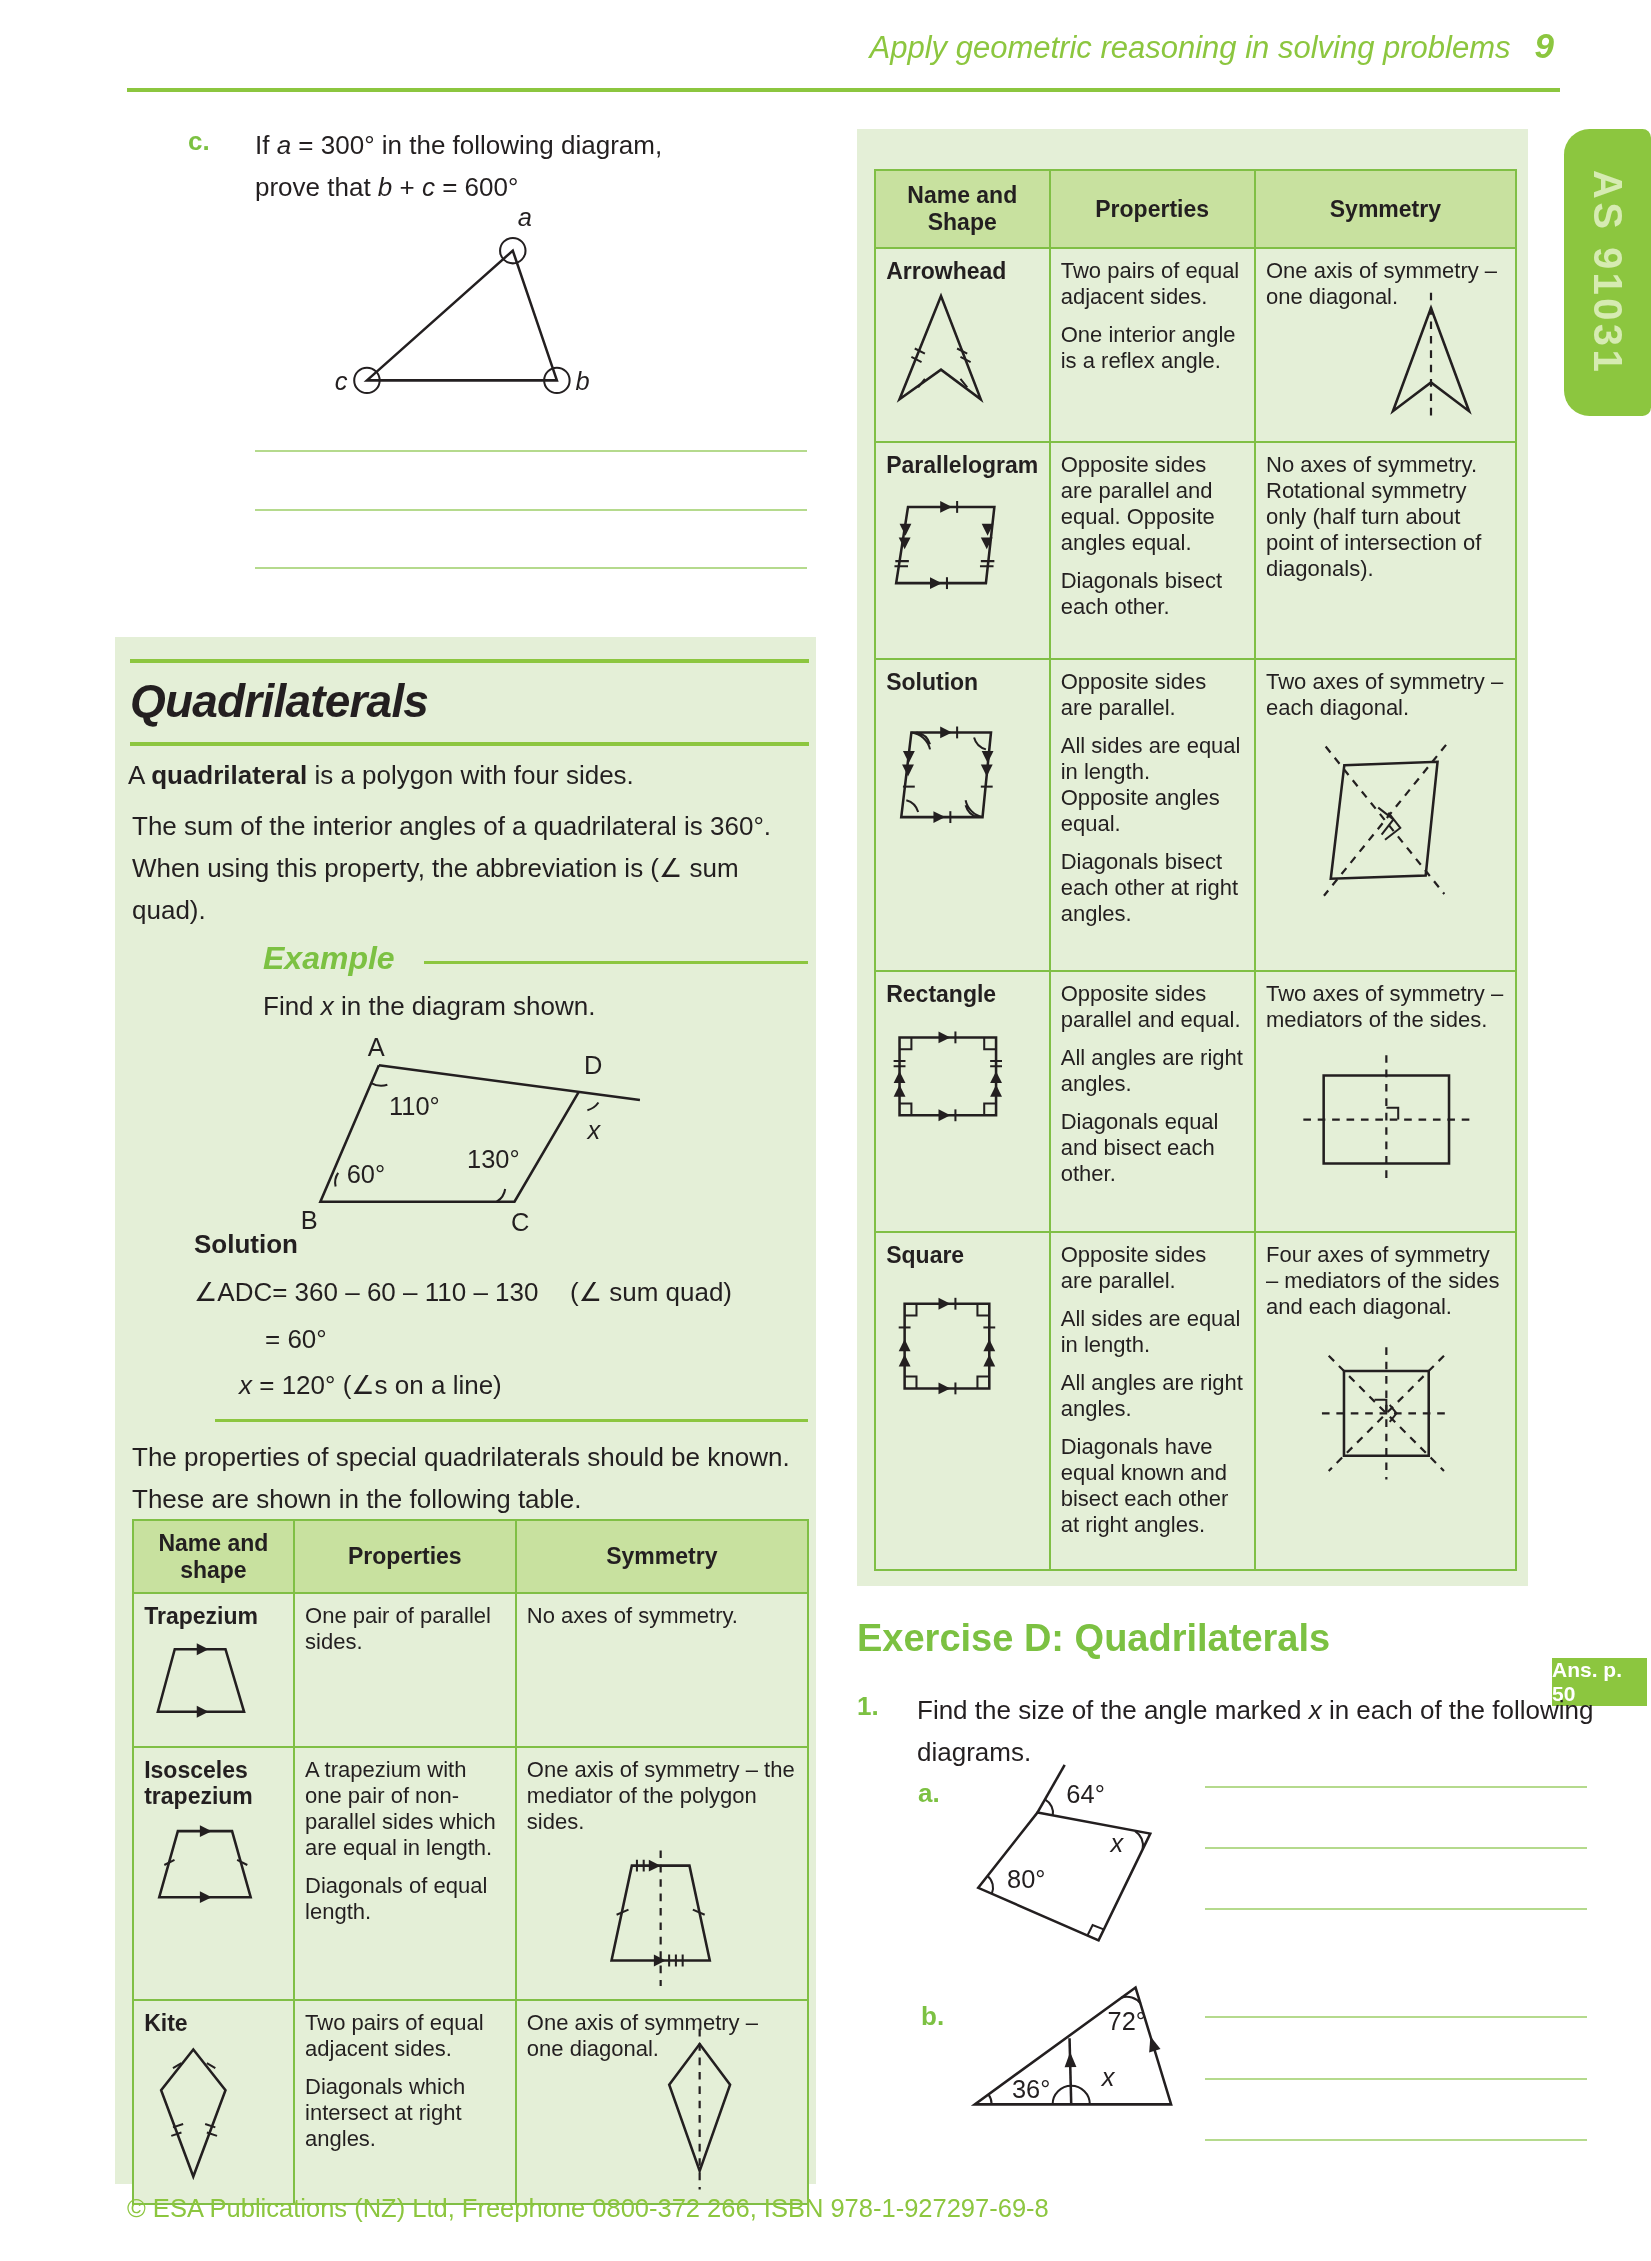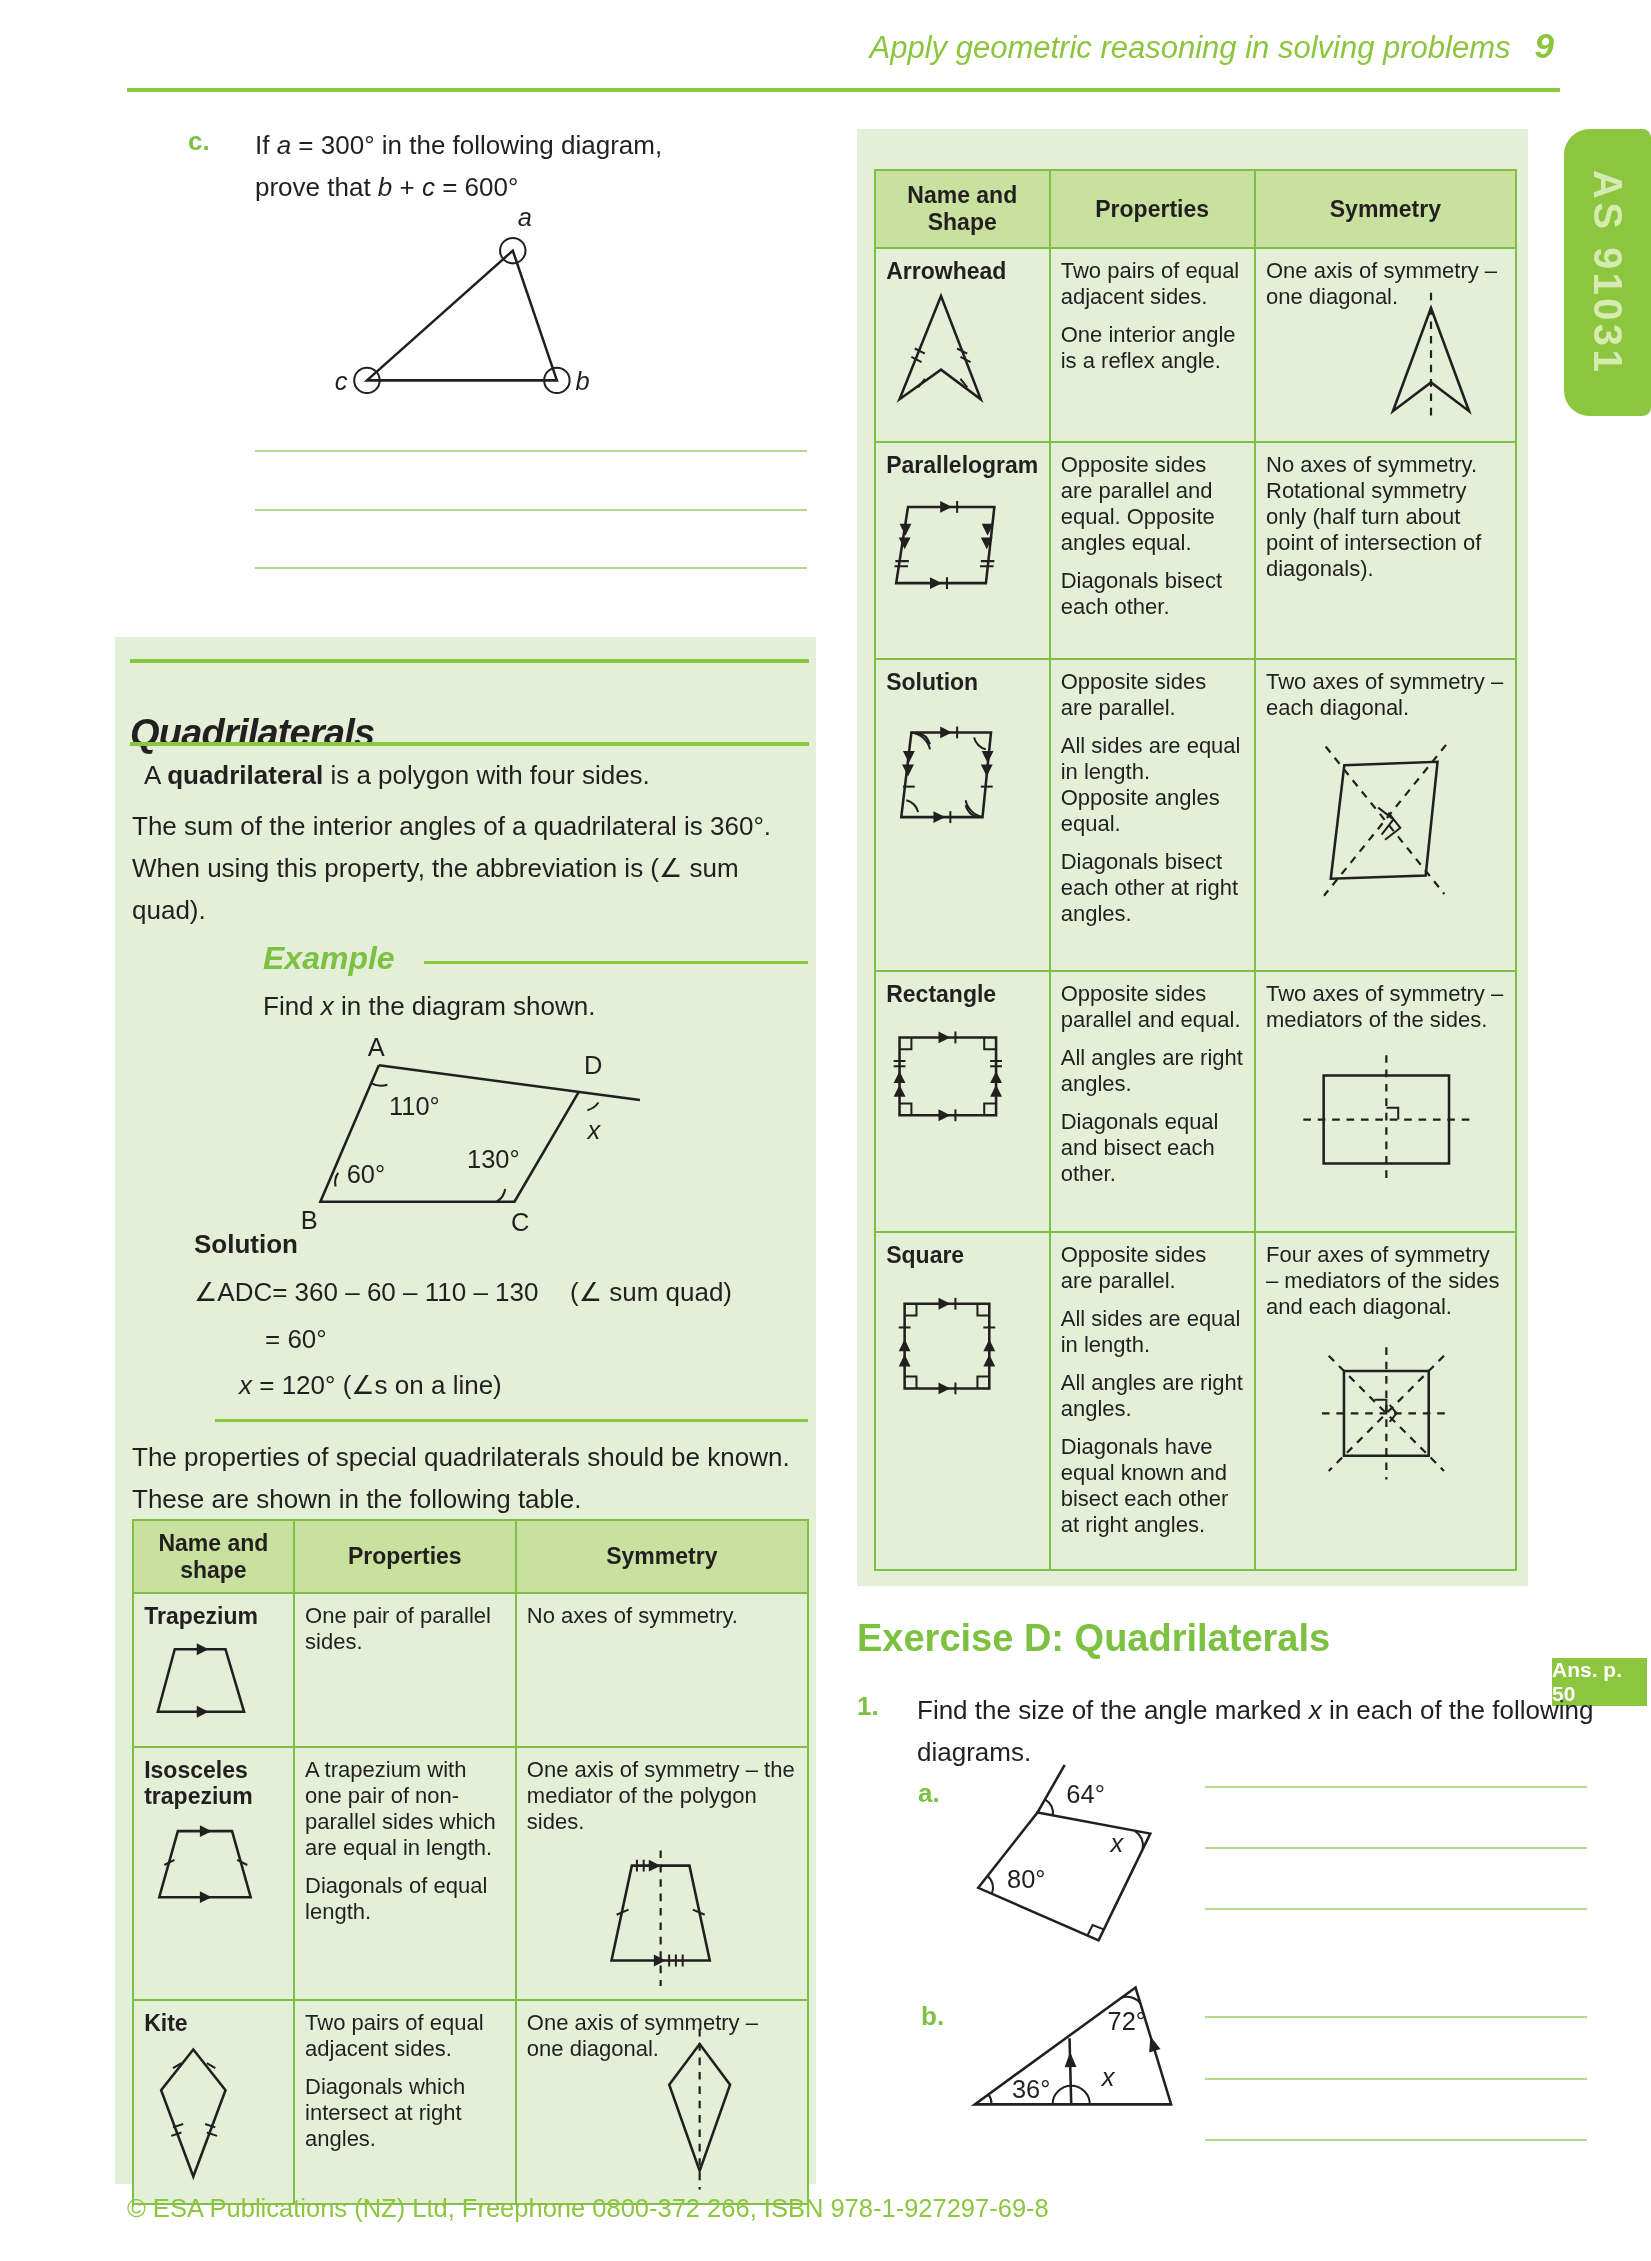--- a/index.html
+++ b/index.html
@@ -19,22 +19,22 @@
   .panel{background:#e4efd7;}
   .left-panel{left:115px;top:637px;width:701px;height:1547px;}
   .right-panel{left:857px;top:129px;width:671px;height:1457px;}
   
   .as-tab{left:1564px;top:129px;width:87px;height:287px;background:#8cc63f;
           border-radius:25.5px 8.5px 8.5px 25.5px;display:flex;align-items:center;justify-content:center;}
   .as-tab span{writing-mode:vertical-rl;text-orientation:mixed;font-weight:bold;
                font-size:40px;color:#d6ebb2;letter-spacing:3.4px;}
   
   .rule{background:#8cc63f;}
-  .quad-heading{left:130px;top:674px;font-size:38px;font-weight:bold;font-style:italic;
-                letter-spacing:-0.8px;margin-top:38px;}
+  .quad-heading{left:130px;top:674px;font-size:46px;font-weight:bold;font-style:italic;
+                letter-spacing:-0.8px;}
   .body-text{font-size:26px;line-height:42px;}
   .example-head{left:263px;top:940px;font-size:32px;font-weight:bold;font-style:italic;color:#7cc142;}
   .solution-head{font-weight:bold;font-size:26px;}
   .eq{font-size:26px;}
   
   table.props{border-collapse:collapse;}
   table.props td,table.props th{border:2.5px solid #80bf45;background:#e4efd7;
       vertical-align:top;padding:8.5px 10.2px;font-size:22px;line-height:26px;text-align:left;}
   table.props th{background:#c8e19f;font-weight:bold;text-align:center;vertical-align:middle;
       font-size:23px;line-height:27px;}
@@ -89,21 +89,21 @@
   <div class="abs ansline" style="left:255px;top:450px;width:552px;"></div>
   <div class="abs ansline" style="left:255px;top:509px;width:552px;"></div>
   <div class="abs ansline" style="left:255px;top:567px;width:552px;"></div>
 
   <div class="abs panel left-panel"></div>
 
   <div class="abs rule" style="left:130px;top:659px;width:679px;height:4.2px;"></div>
   <div class="abs quad-heading">Quadrilaterals</div>
   <div class="abs rule" style="left:130px;top:742px;width:679px;height:4.2px;"></div>
 
-  <div class="abs body-text" style="left:144px;top:754px;width:679px;"><span>A </span><span style="font-weight: bold;">quadrilateral</span><span> is a polygon with four sides.</span></div>
+  <div class="abs body-text" style="left:128px;top:754px;width:679px;"><span>A </span><span style="font-weight: bold;">quadrilateral</span><span> is a polygon with four sides.</span></div>
   <div class="abs body-text" style="left:132px;top:805px;width:684px;">The sum of the interior angles of a quadrilateral is 360°. When using this property, the abbreviation is (∠ sum quad).</div>
 
   <div class="abs example-head">Example</div>
   <div class="abs rule" style="left:424px;top:961px;width:384px;height:3.4px;"></div>
   <div class="abs body-text" style="left:263px;top:985px;width:543px;"><span>Find </span><span style="font-style: italic;">x</span><span> in the diagram shown.</span></div>
 
   <svg class="abs" style="left:289px;top:1037px;" width="373" height="204" viewBox="0 0 440 240">
     <path class="ln" d="M106,33 L414,74"></path>
     <path class="ln" d="M106,33 L37,194 L266,194 L342,64"></path>
     <path class="thin" d="M116,56 A24,24 0 0 1 97,54"></path>

